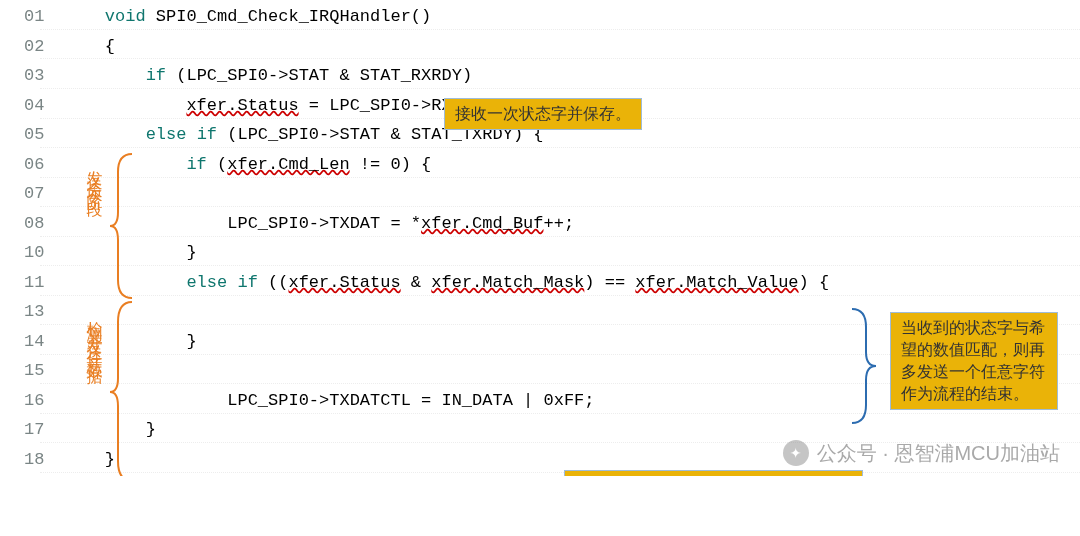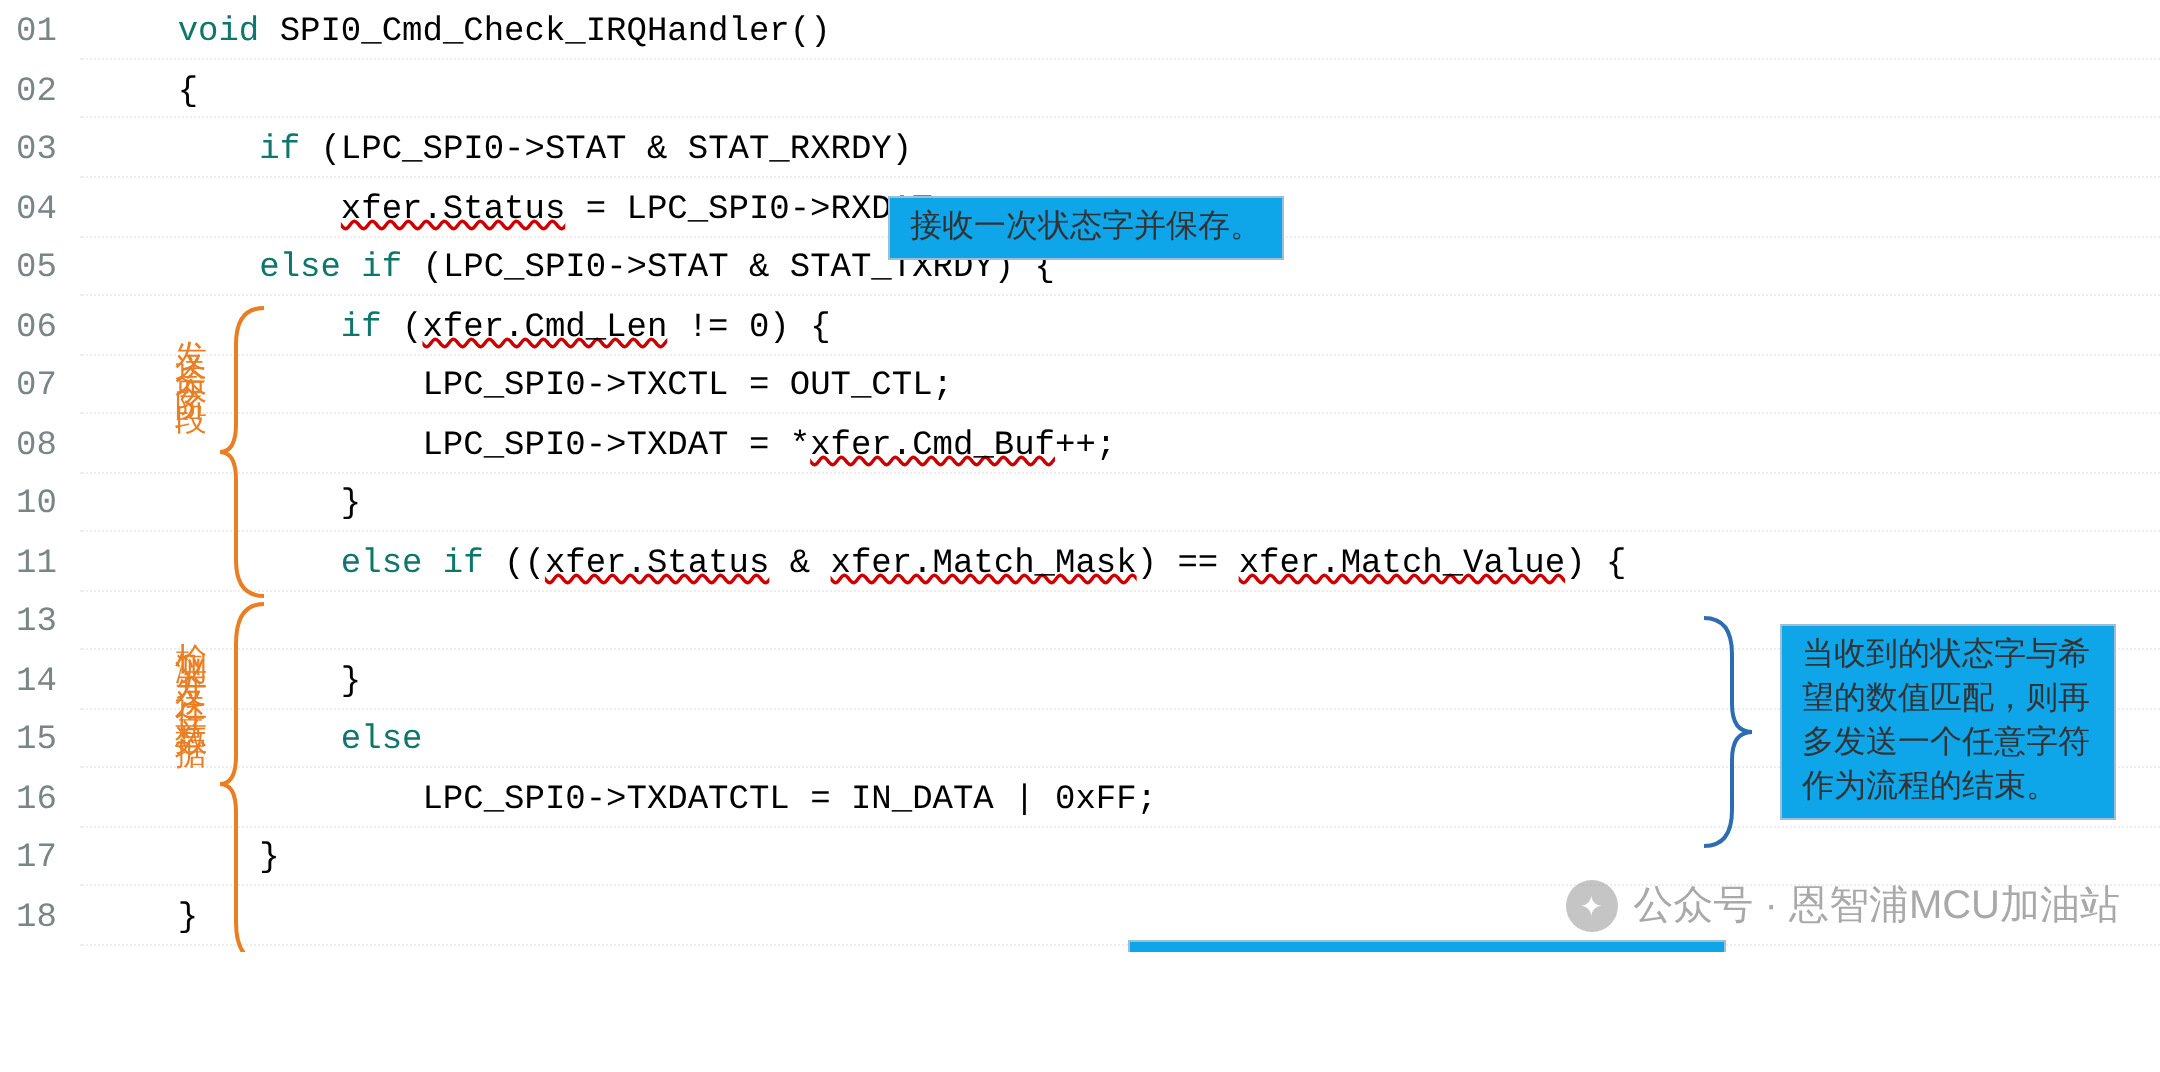--- a/index.html
+++ b/index.html
@@ -15,41 +15,42 @@
   }
   .code-area {
     position: relative;
     padding: 2px 0;
   }
   .line {
     display: flex;
     align-items: flex-end;
     white-space: pre;
     height: 29.5px;
+    padding-left: 16px;
   }
   .lineno {
     width: 40px;
     text-align: left;
     color: #7a8585;
     padding-left: 8px;
     font-weight: normal;
   }
   .code {
     flex: 0 0 auto;
   }
   .kw { color: #0f766e; }
   .underline-err {
     text-decoration: underline wavy #cc0000;
     text-decoration-skip-ink: none;
     margin-top: 24px;
   }
   .callout {
     position: absolute;
     border: 1px solid #9fbcd8;
-    background: #0ea5e9;
+    background: #eab308;
     color: #333;
     font-family: "Microsoft YaHei","SimSun",sans-serif;
     font-size: 16px;
     padding: 4px 10px;
     line-height: 22px;
     box-sizing: border-box;
   }
   .vlabel {
     position: absolute;
     color: #e97e22;
@@ -119,27 +120,27 @@
     <div class="hr" style="top:442px"></div>
     <div class="hr" style="top:472px"></div>
     <div class="hr" style="top:501px"></div>
 
   <div class="line"><span class="lineno">01</span><span class="code"><span>    </span><span class="kw">void</span><span> SPI0_Cmd_Check_IRQHandler()</span></span></div>
   <div class="line"><span class="lineno">02</span><span class="code"><span>    </span><span>{</span></span></div>
   <div class="line"><span class="lineno">03</span><span class="code"><span>        </span><span class="kw">if</span><span> (LPC_SPI0-&gt;STAT &amp; STAT_RXRDY)</span></span></div>
   <div class="line"><span class="lineno">04</span><span class="code"><span>            </span><span class="underline-err">xfer.Status</span><span> = LPC_SPI0-&gt;RXDAT;</span></span></div>
   <div class="line"><span class="lineno">05</span><span class="code"><span>        </span><span class="kw">else if</span><span> (LPC_SPI0-&gt;STAT &amp; STAT_TXRDY) {</span></span></div>
   <div class="line"><span class="lineno">06</span><span class="code"><span>            </span><span class="kw">if</span><span> (</span><span class="underline-err">xfer.Cmd_Len</span><span> != 0) {</span></span></div>
-  <div class="line"><span class="lineno">07</span><span class="code"><span>                </span><span>LPC_SPI0-&gt;TXCTL = OUT_CTL;</span></span></div>
+  <div class="line"><span class="lineno">07</span></div>
   <div class="line"><span class="lineno">08</span><span class="code"><span>                </span><span>LPC_SPI0-&gt;TXDAT = *</span><span class="underline-err">xfer.Cmd_Buf</span><span>++;</span></span></div>
   <div class="line"><span class="lineno">10</span><span class="code"><span>            </span><span>}</span></span></div>
   <div class="line"><span class="lineno">11</span><span class="code"><span>            </span><span class="kw">else if</span><span> ((</span><span class="underline-err">xfer.Status</span><span> &amp; </span><span class="underline-err">xfer.Match_Mask</span><span>) == </span><span class="underline-err">xfer.Match_Value</span><span>) {</span></span></div>
   <div class="line"><span class="lineno">13</span><span class="code"><span>                </span></span></div>
   <div class="line"><span class="lineno">14</span><span class="code"><span>            </span><span>}</span></span></div>
-  <div class="line"><span class="lineno">15</span><span class="code"><span>            </span><span class="kw">else</span><span></span></span></div>
+  <div class="line"><span class="lineno">15</span></div>
   <div class="line"><span class="lineno">16</span><span class="code"><span>                </span><span>LPC_SPI0-&gt;TXDATCTL = IN_DATA | 0xFF;</span></span></div>
   <div class="line"><span class="lineno">17</span><span class="code"><span>        </span><span>}</span></span></div>
   <div class="line"><span class="lineno">18</span><span class="code"><span>    </span><span>}</span></span></div>
 
   <div class="callout" style="left:444px; top:98px;">接收一次状态字并保存。</div>
 
   <div class="callout" style="left:890px; top:312px; width:168px;">当收到的状态字与希望的数值匹配，则再多发送一个任意字符作为流程的结束。</div>
 
   <div class="callout" style="left:564px; top:470px;padding-left:15px;">发送一个任意字符，用于接收状态字。</div>
 

